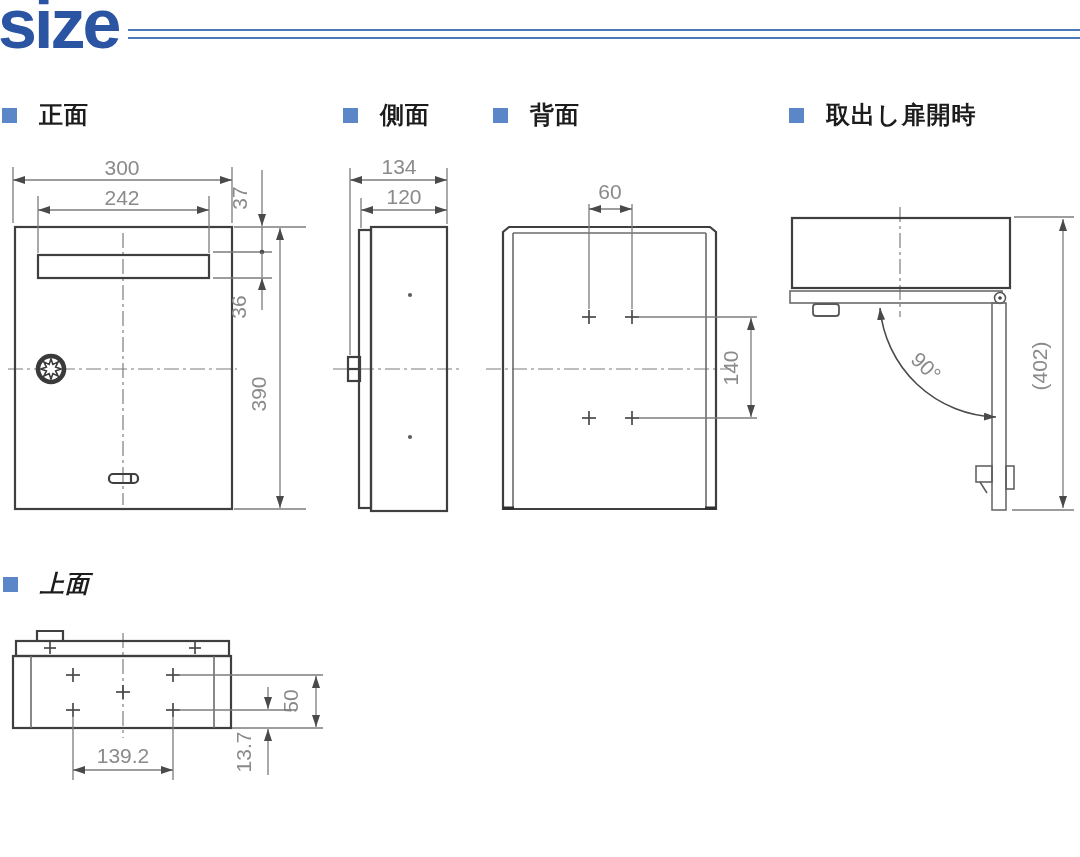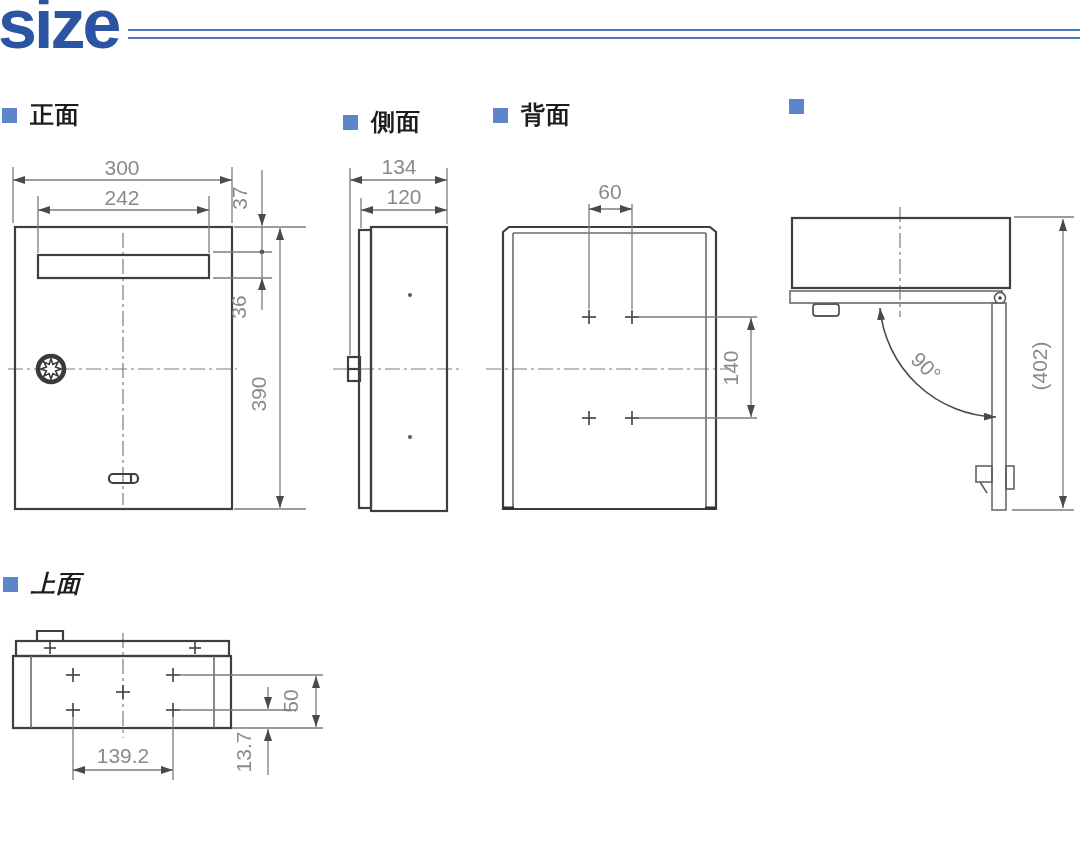--- a/index.html
+++ b/index.html
@@ -6,25 +6,25 @@
   body{
     width:1080px;height:857px;position:relative;background:#ffffff;
     font-family:"Liberation Sans","DejaVu Sans",sans-serif;overflow:hidden;
   }
   .page-title{
     position:absolute;left:-2px;top:-16px;
     font-size:70px;font-weight:600;letter-spacing:-3px;color:#2b55a2;
   }
   .title-rules{position:absolute;left:128px;top:29px;width:952px;}
   .title-rules .rule{height:2.4px;background:#4d79b8;margin-bottom:5.6px;}
-  .section-header{position:absolute;display:flex;align-items:center;gap:13px;}
+  .section-header{position:absolute;display:flex;align-items:center;gap:22px;}
   .section-header .sq{width:15px;height:15px;background:#5b87c8;flex:0 0 auto;}
   .section-header .lbl{font-size:24px;font-weight:bold;color:#1c1c1c;letter-spacing:1px;white-space:nowrap;}
   #hdr-front{left:2px;top:99px;}
-  #hdr-side{left:343px;top:106px;justify-content:flex-end;}
+  #hdr-side{left:343px;top:99px;justify-content:flex-end;}
   #hdr-back{left:493px;top:99px;}
   #hdr-door{left:789px;top:99px;}
   #hdr-top{left:3px;top:568px;font-style:italic;}
   svg.drawing{position:absolute;left:0;top:0;}
   .obj{stroke:#3f3f3f;stroke-width:2.2;fill:none;stroke-linejoin:miter;}
   .obj2{stroke:#6b6b6b;stroke-width:1.6;fill:none;}
   .dim{stroke:#7c7c7c;stroke-width:1.3;fill:none;}
   .cl{stroke:#7c7c7c;stroke-width:1.2;fill:none;stroke-dasharray:15 4 3 4;}
   .cross{stroke:#4a4a4a;stroke-width:1.7;}
   text.dimtxt{font-family:"Liberation Sans","DejaVu Sans",sans-serif;font-size:21px;fill:#8a8a8a;}
@@ -46,20 +46,21 @@
 <div class="section-header" id="hdr-side">
   <span class="sq"></span>
   <span class="lbl">側面</span>
 </div>
 <div class="section-header" id="hdr-back">
   <span class="sq"></span>
   <span class="lbl">背面</span>
 </div>
 <div class="section-header" id="hdr-door">
   <span class="sq"></span>
+  <span class="lbl">取出し扉開時</span>
 </div>
 <div class="section-header" id="hdr-top">
   <span class="sq"></span>
   <span class="lbl">上面</span>
 </div>
 
 <svg class="drawing" width="1080" height="857" viewBox="0 0 1080 857">
   <defs>
     <marker id="ae" markerWidth="13" markerHeight="9" refX="12" refY="4" orient="auto" markerUnits="userSpaceOnUse">
       <path d="M0,0 L12,4 L0,8 Z" fill="#4a4a4a"></path>

